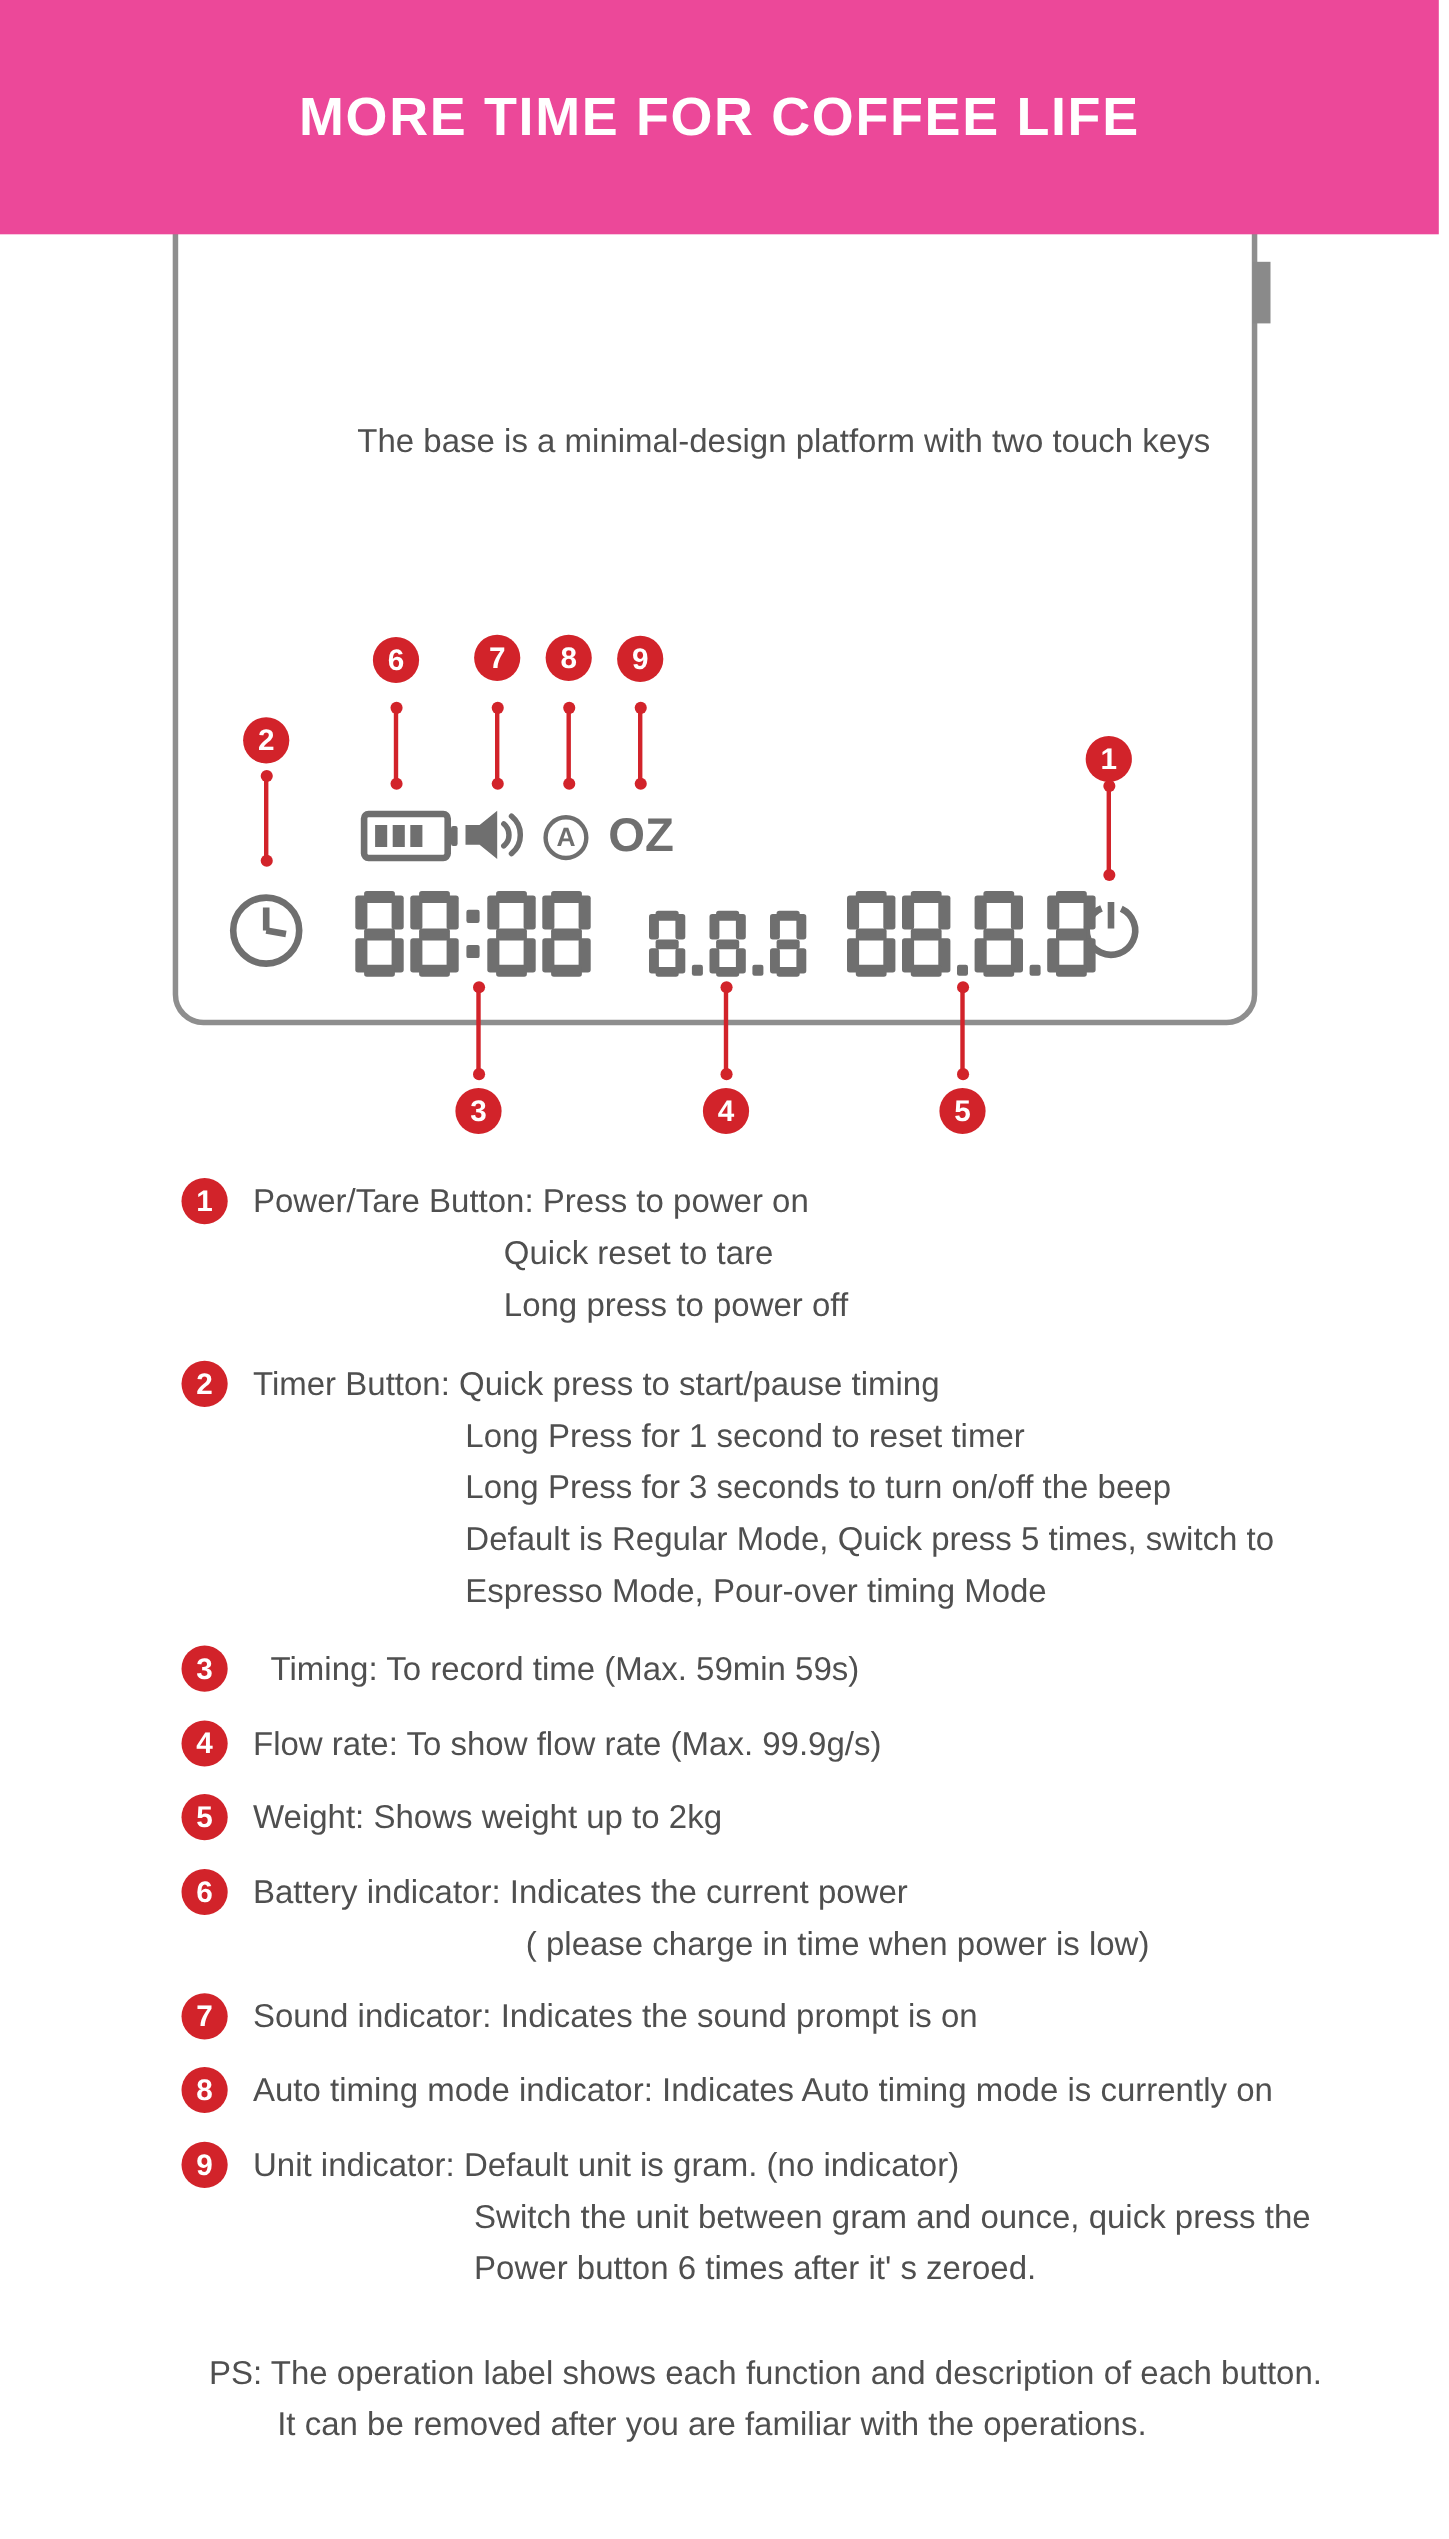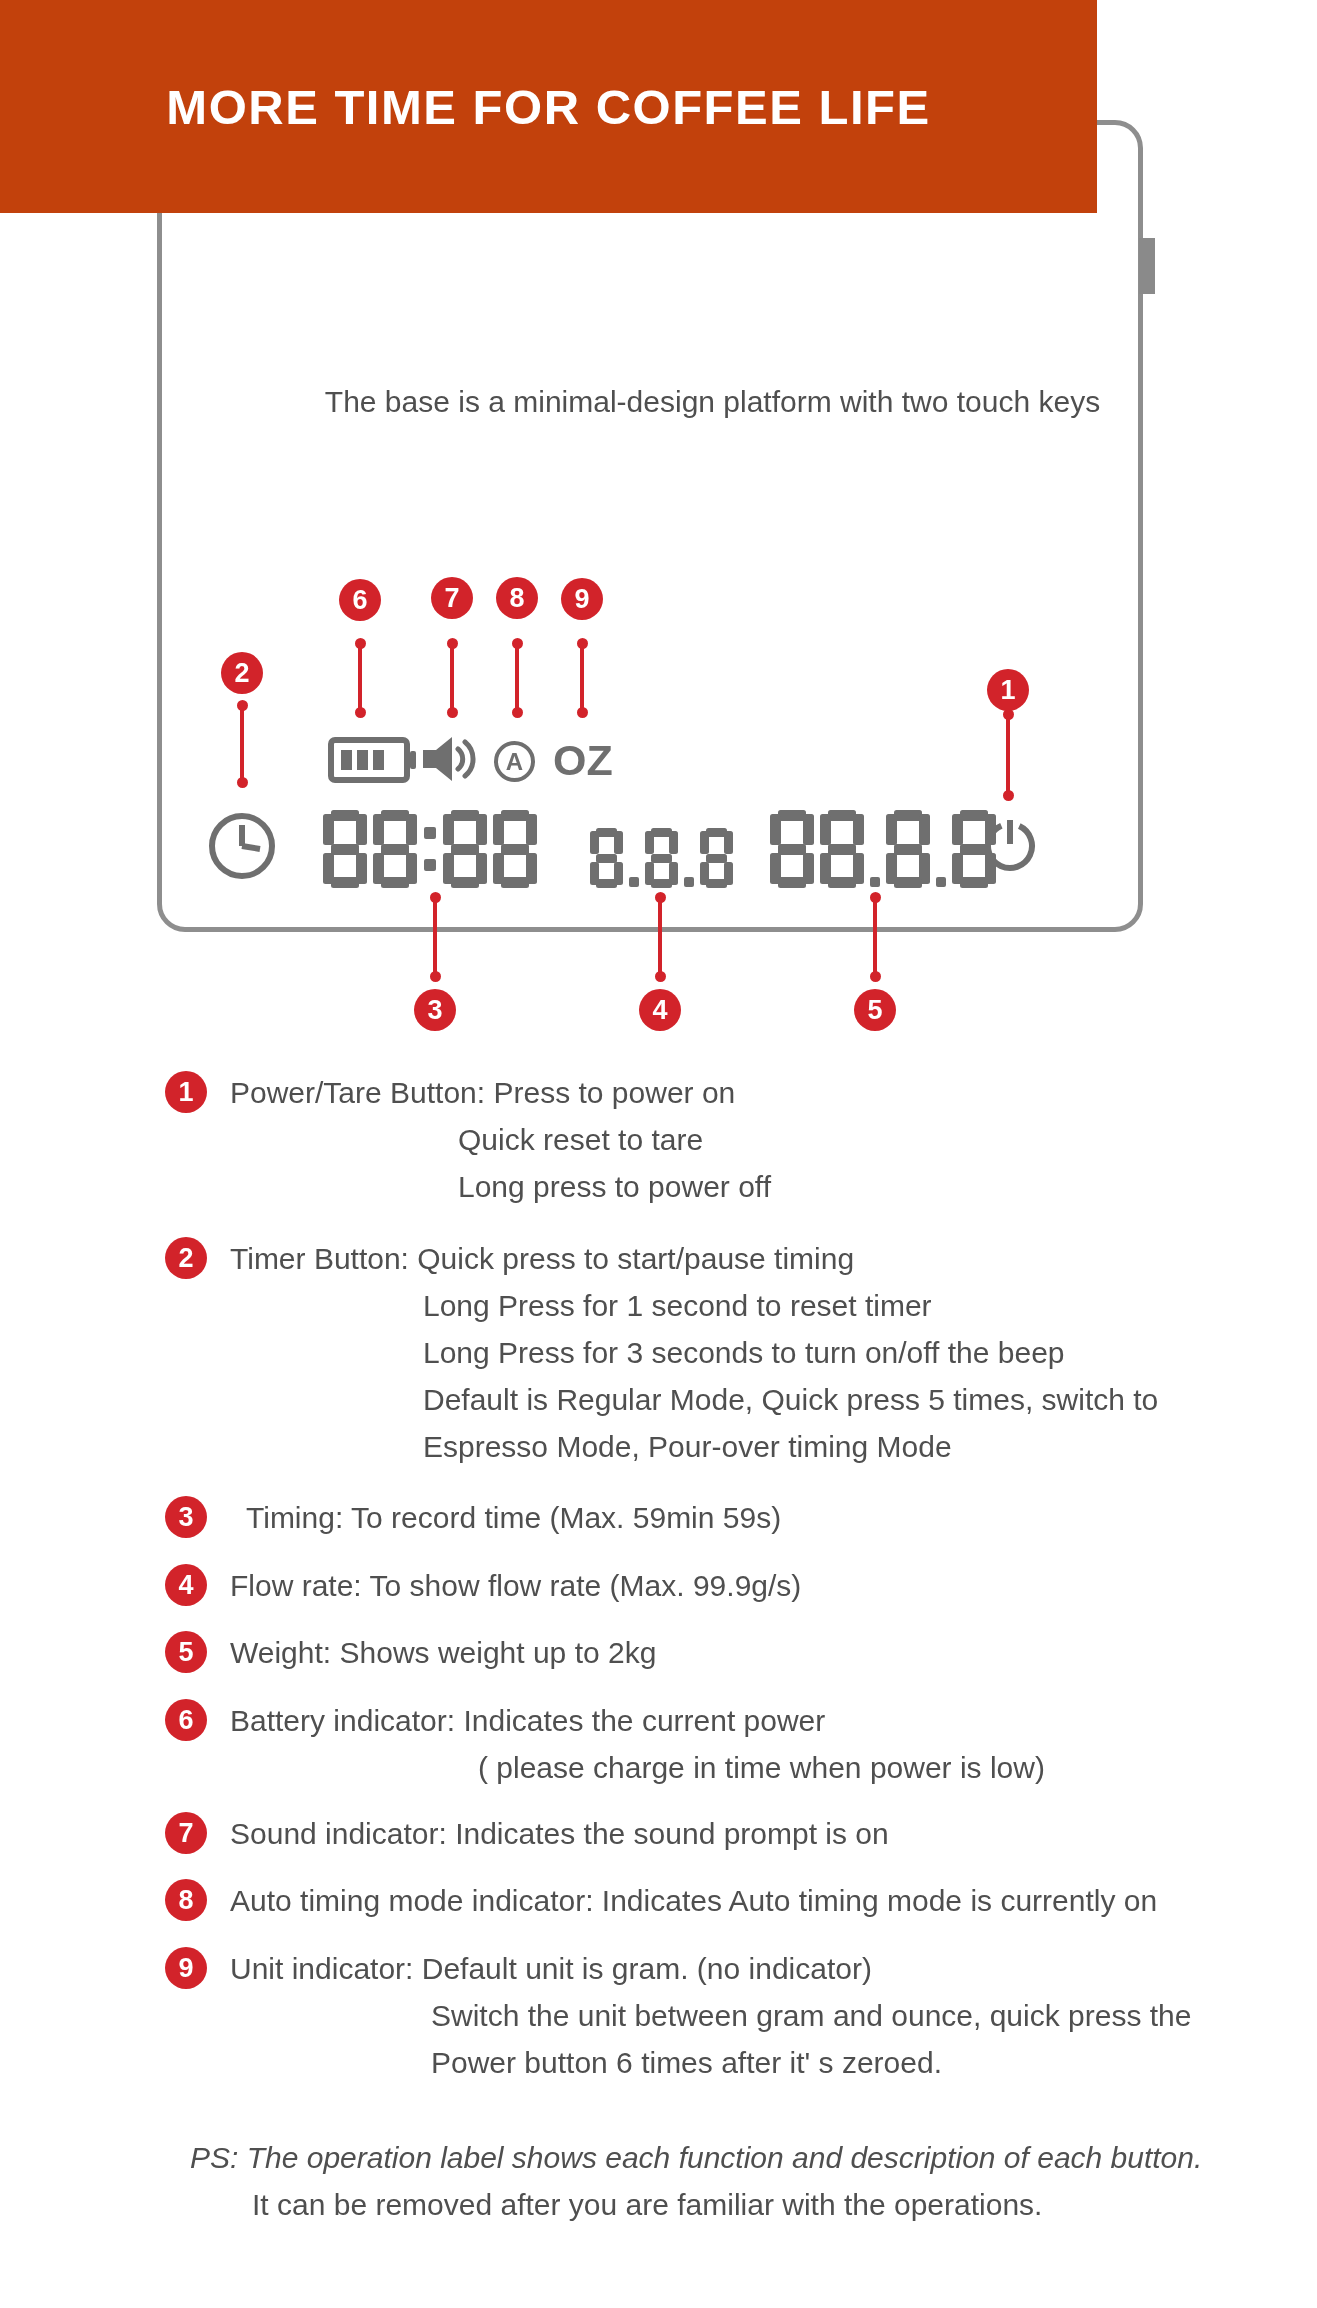--- a/index.html
+++ b/index.html
@@ -1,20 +1,20 @@
 <!DOCTYPE html>
 <html><head>
 <meta charset="utf-8">
 <style>
   html,body{margin:0;padding:0;background:#ffffff;}
   .page{position:relative;width:1317px;height:2308px;background:#ffffff;overflow:hidden;
         font-family:"Liberation Sans", sans-serif;}
 
   
-  .banner{position:absolute;left:0;top:0;width:1097px;height:213px;background:#c2410c;z-index:3;
+  .banner{position:absolute;left:0;top:0;width:1308px;height:213px;background:#ec4899;z-index:3;
           display:flex;align-items:center;justify-content:center;}
   .banner-title{color:#ffffff;font-size:49px;font-weight:bold;letter-spacing:1.5px;white-space:nowrap;}
 
   
   .panel{position:absolute;left:157px;top:120px;width:976px;height:802px;
          border:5px solid #8e8e8e;border-radius:28px;background:#ffffff;z-index:0;}
   .caption{position:absolute;left:157px;top:385px;width:1111px;text-align:center;
            color:#4f4f4f;font-size:30px;z-index:1;white-space:nowrap;}
   .scroll-thumb{position:absolute;left:1139px;top:238px;width:16px;height:56px;background:#8a8a8a;z-index:2;}
 
@@ -287,16 +287,16 @@
         <div class="iline" style="left: 230px; top: 0px;">Auto timing mode indicator: Indicates Auto timing mode is currently on</div>
       </div>
       <div class="item" style="top: 1945px;">
         <div class="badge">9</div>
         <div class="iline" style="left: 230px; top: 0px;">Unit indicator: Default unit is gram. (no indicator)</div>
         <div class="iline" style="left: 431px; top: 47px;">Switch the unit between gram and ounce, quick press the</div>
         <div class="iline" style="left: 431px; top: 94px;">Power button 6 times after it' s zeroed.</div>
       </div>
     </div>
 
-  <div class="ps-line" style="left:190px;top:2134px;font-style:italic;">PS: The operation label shows each function and description of each button.</div>
+  <div class="ps-line" style="left:190px;top:2134px;">PS: The operation label shows each function and description of each button.</div>
   <div class="ps-line" style="left:252px;top:2181px;">It can be removed after you are familiar with the operations.</div>
 
 </div>
 
 </body></html>

